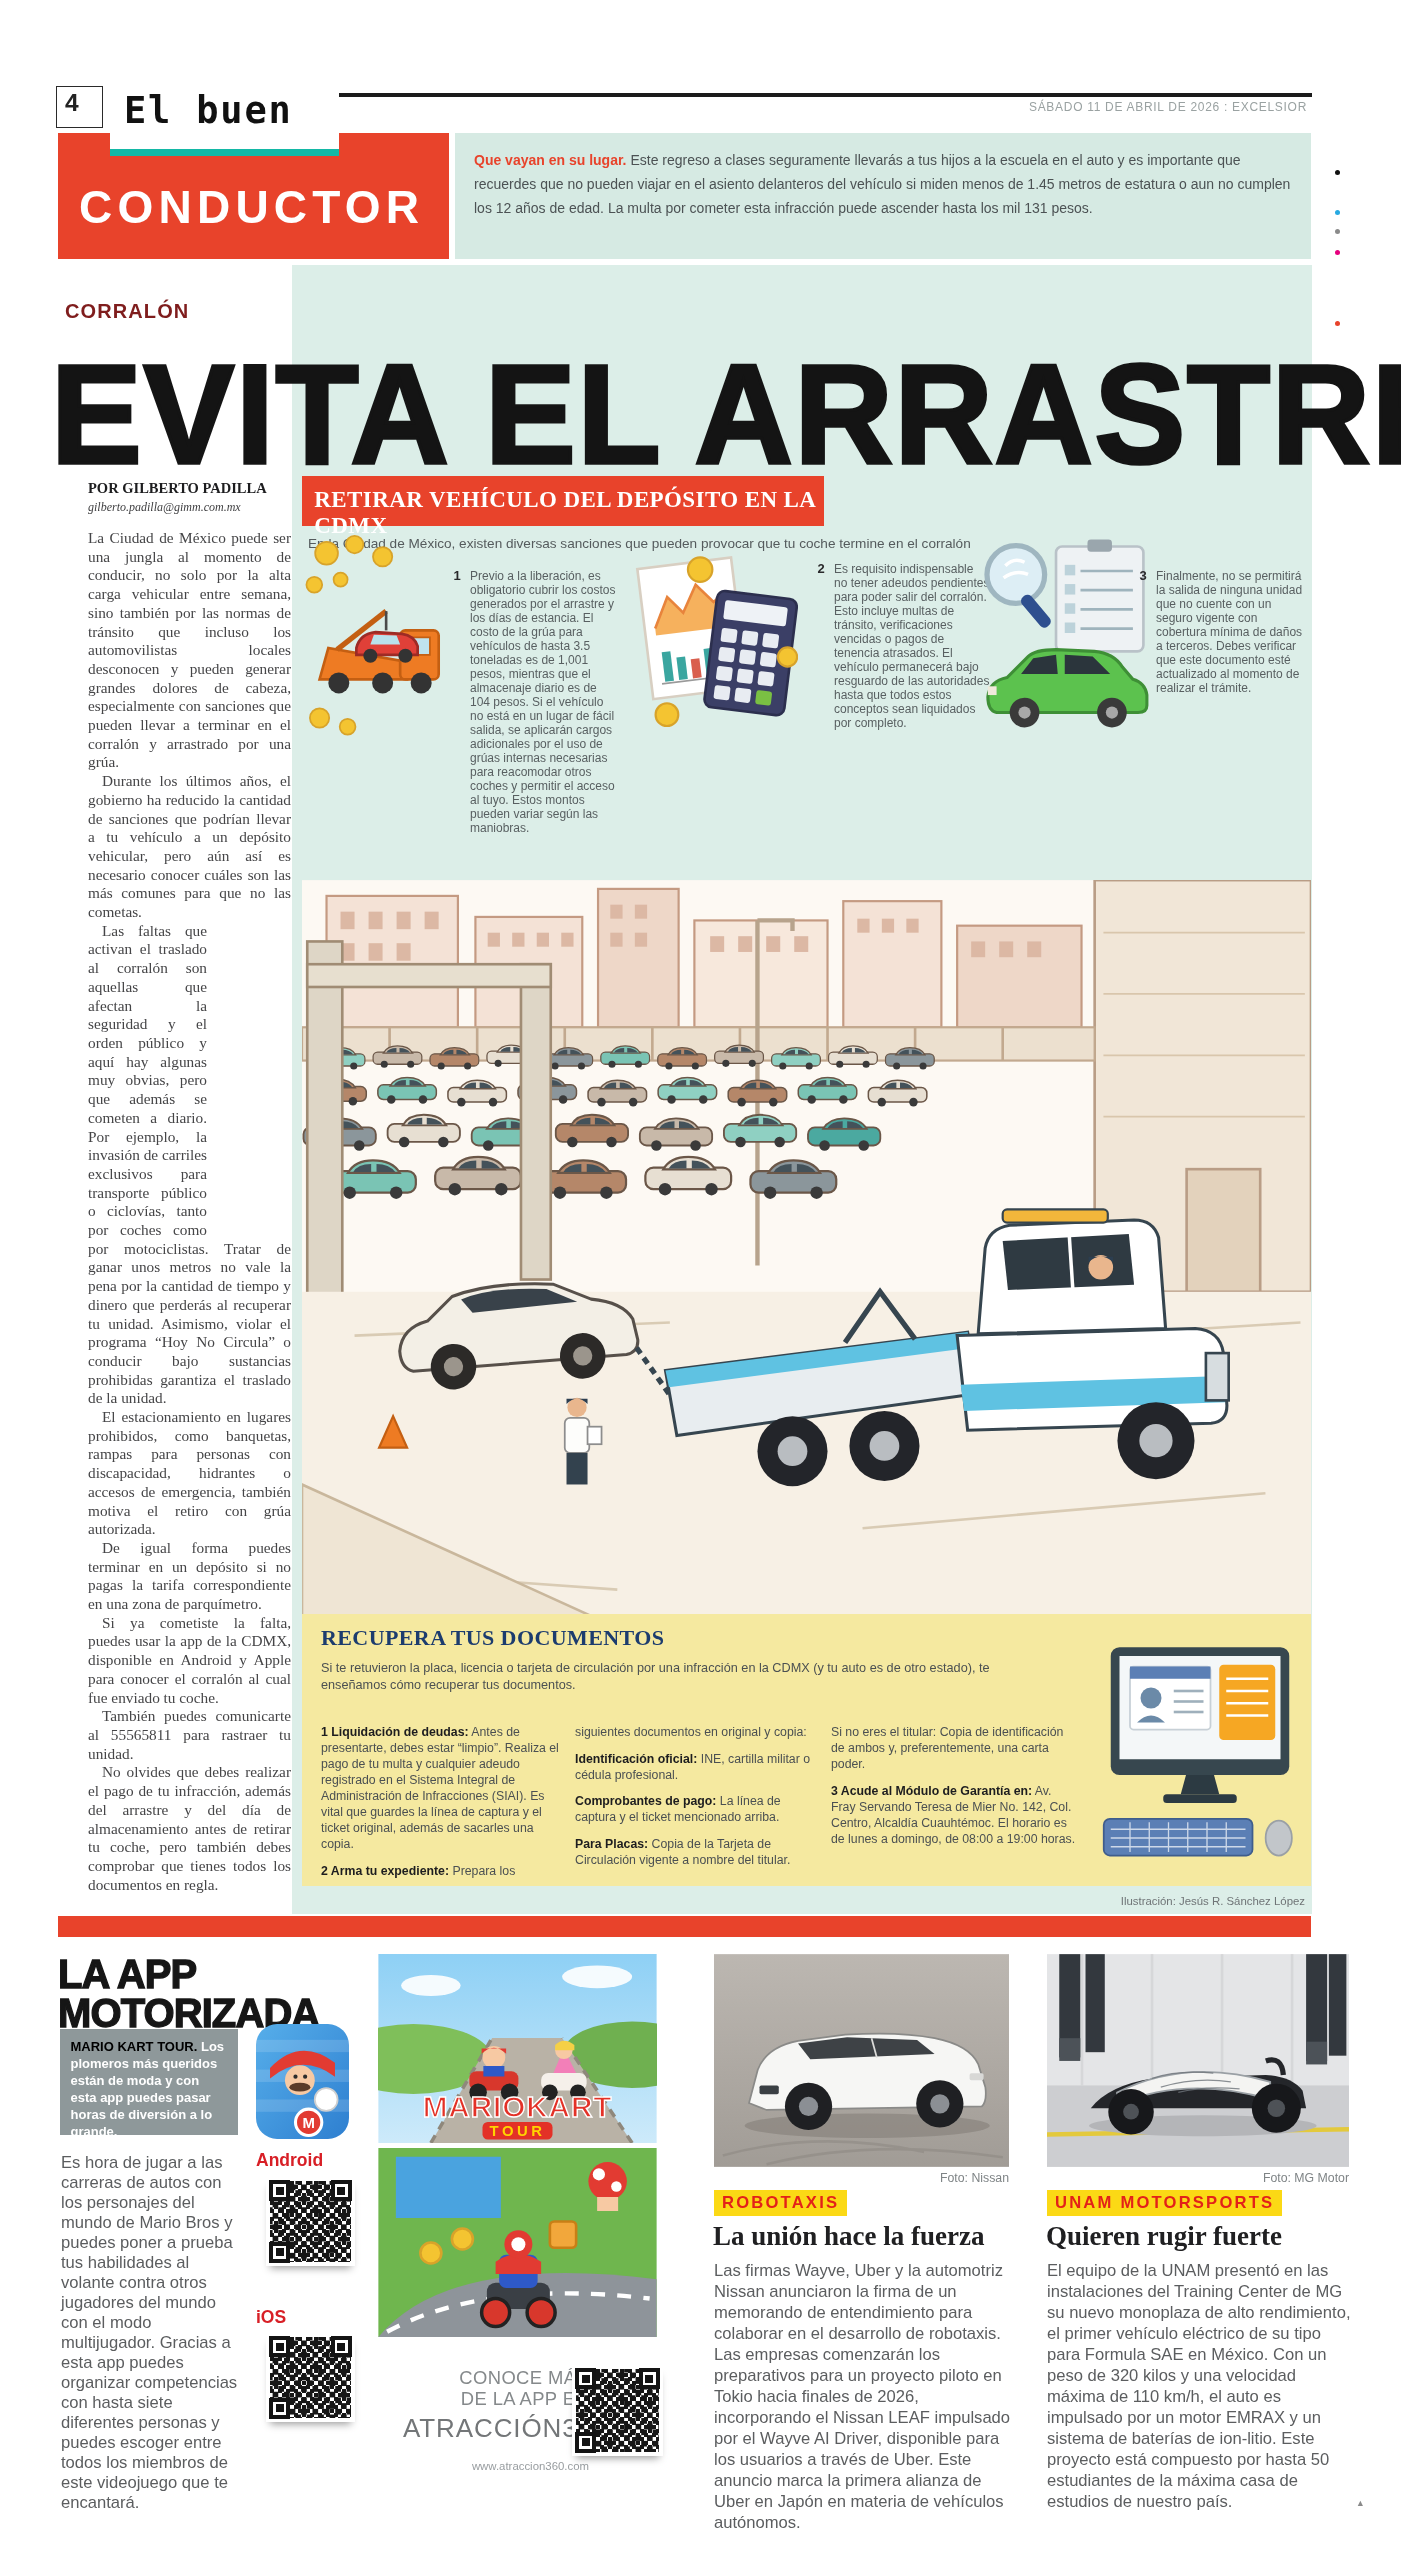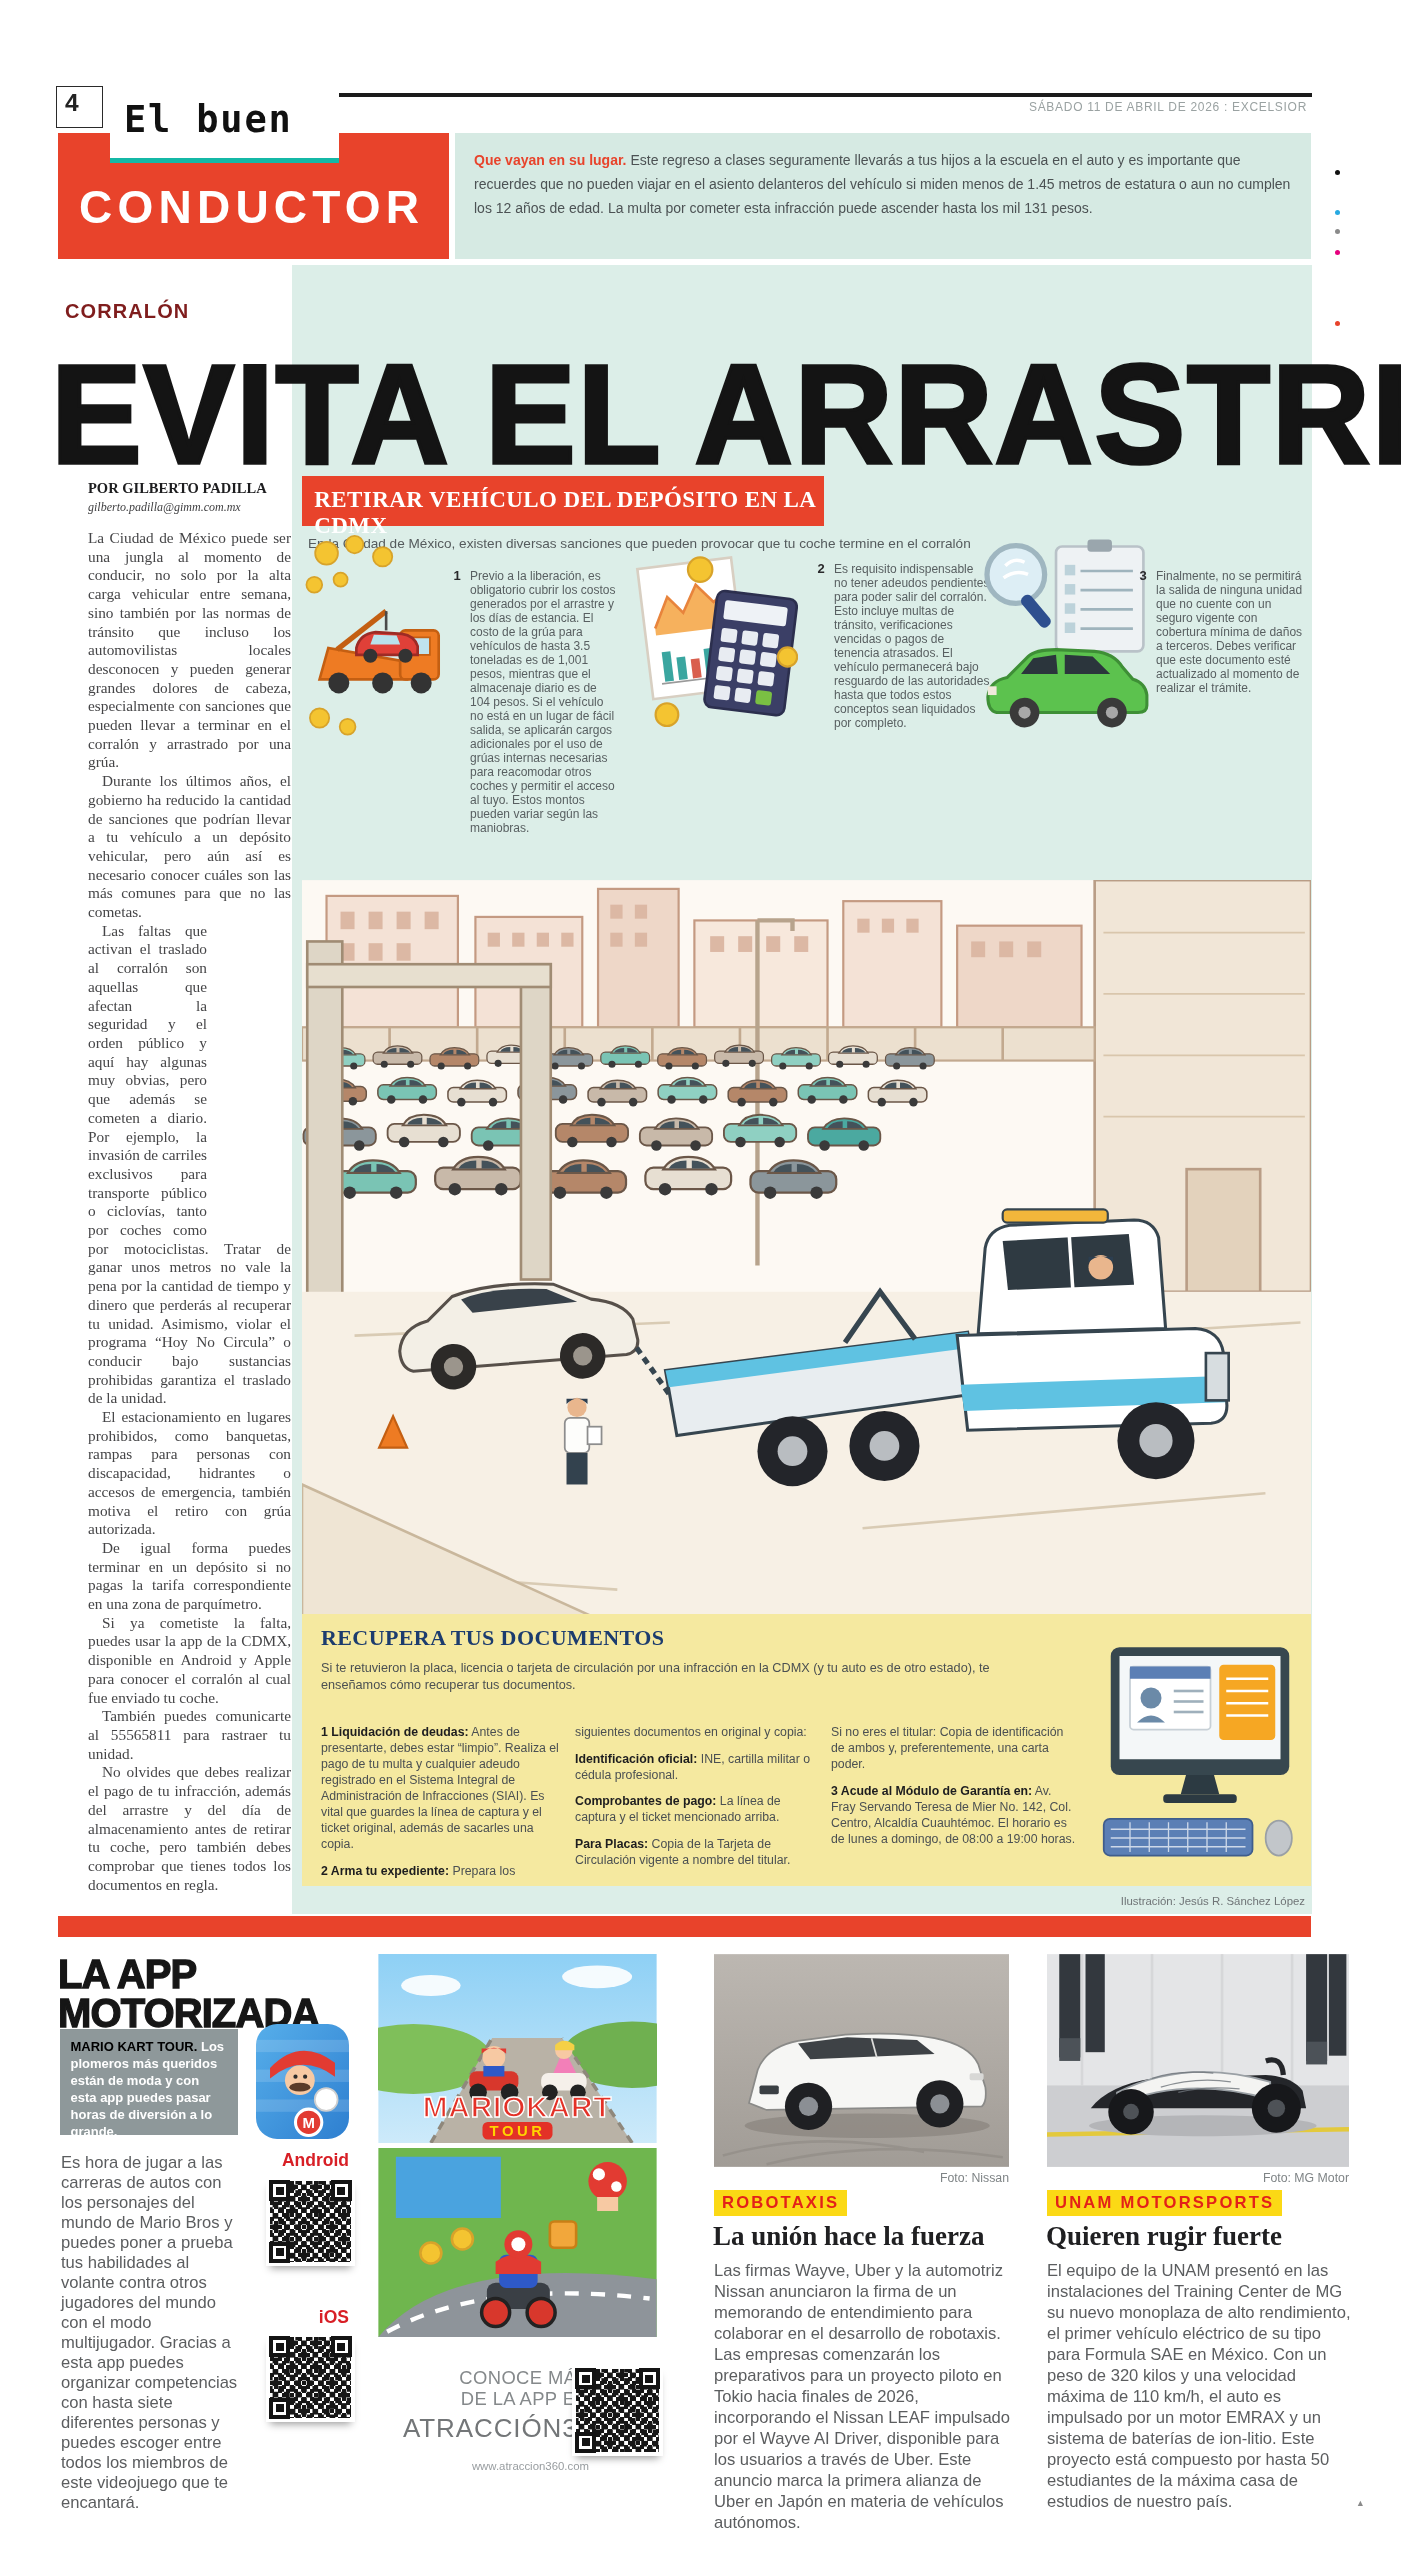--- a/index.html
+++ b/index.html
@@ -6,21 +6,21 @@
   .page{position:relative;width:1401px;height:2576px;background:#fff;overflow:hidden;
         font-family:"Liberation Sans",sans-serif;color:#222}
   .abs{position:absolute}
 
   
   .toprule{left:186px;top:93px;width:1126px;height:3.5px;background:#1b1b1b}
   .pgbox{left:56px;top:86px;width:47px;height:42px;background:#fff;border:1.8px solid #2a2a2a;
          font-size:24.5px;font-weight:bold;color:#222;padding:1.8px 0 0 8px;box-sizing:border-box}
   .edition{right:94px;top:100px;font-size:12px;color:#9aa2a2;letter-spacing:0.7px}
   .mast-red{left:58px;top:133px;width:391px;height:126px;background:#e8432b}
-  .mast-white{left:110px;top:84px;width:229px;height:74px;background:#fff;border-bottom:5px solid #14b8a6}
+  .mast-white{left:110px;top:75px;width:229px;height:74px;background:#fff;border-bottom:7px solid #14b8a6}
   .mast-top{font-family:"DejaVu Sans Mono",monospace;font-size:37px;font-weight:bold;color:#111;
             padding:14px 0 0 14px;letter-spacing:1.8px}
   .mast-bottom{position:absolute;left:21px;top:46px;color:#fff;font-weight:bold;font-size:47px;
                letter-spacing:5.3px;transform:scaleX(.98);transform-origin:left}
   .notice{left:455px;top:133px;width:856px;height:126px;background:#d6eae3;box-sizing:border-box;
           padding:15px 19px;font-size:14px;line-height:24px;color:#4c5254}
   .notice b{color:#e8432b}
   .mdot{width:5.3px;height:5.3px;border-radius:50%}
 
   
@@ -61,21 +61,21 @@
   .doccol p{margin:0 0 10.5px 0}
   .doccol b{color:#1d1d1f}
   .redbar{left:58px;top:1916px;width:1253px;height:21px;background:#e8432b}
 
   
   .app-title{left:58px;top:1955px;font-size:40px;line-height:39px;font-weight:bold;color:#161616;
              -webkit-text-stroke:1.3px #161616;letter-spacing:-0.9px}
   .promo{left:60px;top:2029px;width:178px;height:106px;background:#8e989a;box-sizing:border-box;
          padding:8.8px 10.5px;font-size:13px;line-height:17px;font-weight:bold;color:#fff}
   .promo b{color:#000000}
-  .store-label{width:93px;text-align:right;font-size:17.5px;font-weight:800;color:#d81f26}
+  .store-label{width:93px;text-align:left;font-size:17.5px;font-weight:800;color:#d81f26}
   .qr{border:4.4px solid #fff;box-sizing:content-box;background:
       conic-gradient(#161616 25%,transparent 0 50%,#161616 0 75%,transparent 0) 0 0/8px 8px,
       conic-gradient(#161616 25%,transparent 0 50%,#161616 0 75%,transparent 0) 2.6px 3.5px/11.4px 11.4px,#fff;
       box-shadow:0 6.1px 8px -4.4px rgba(0,0,0,.4)}
   .qr i{position:absolute;width:21px;height:21px;background:#fff;border:4.4px solid #141414;box-sizing:border-box}
   .qr i::after{content:"";position:absolute;inset:2.6px;background:#141414}
   .qr .tl{top:-0.9px;left:-0.9px}.qr .tr{top:-0.9px;right:-0.9px}.qr .bl{bottom:-0.9px;left:-0.9px}
   .app-body{left:61px;top:2153px;width:181px;font-size:16.6px;line-height:20px;color:#5b5d5f}
   .conoce{left:403px;top:2367px;width:186px;text-align:right;color:#85898b}
   .conoce .l1{font-size:18.4px;line-height:21px;letter-spacing:0.4px}

